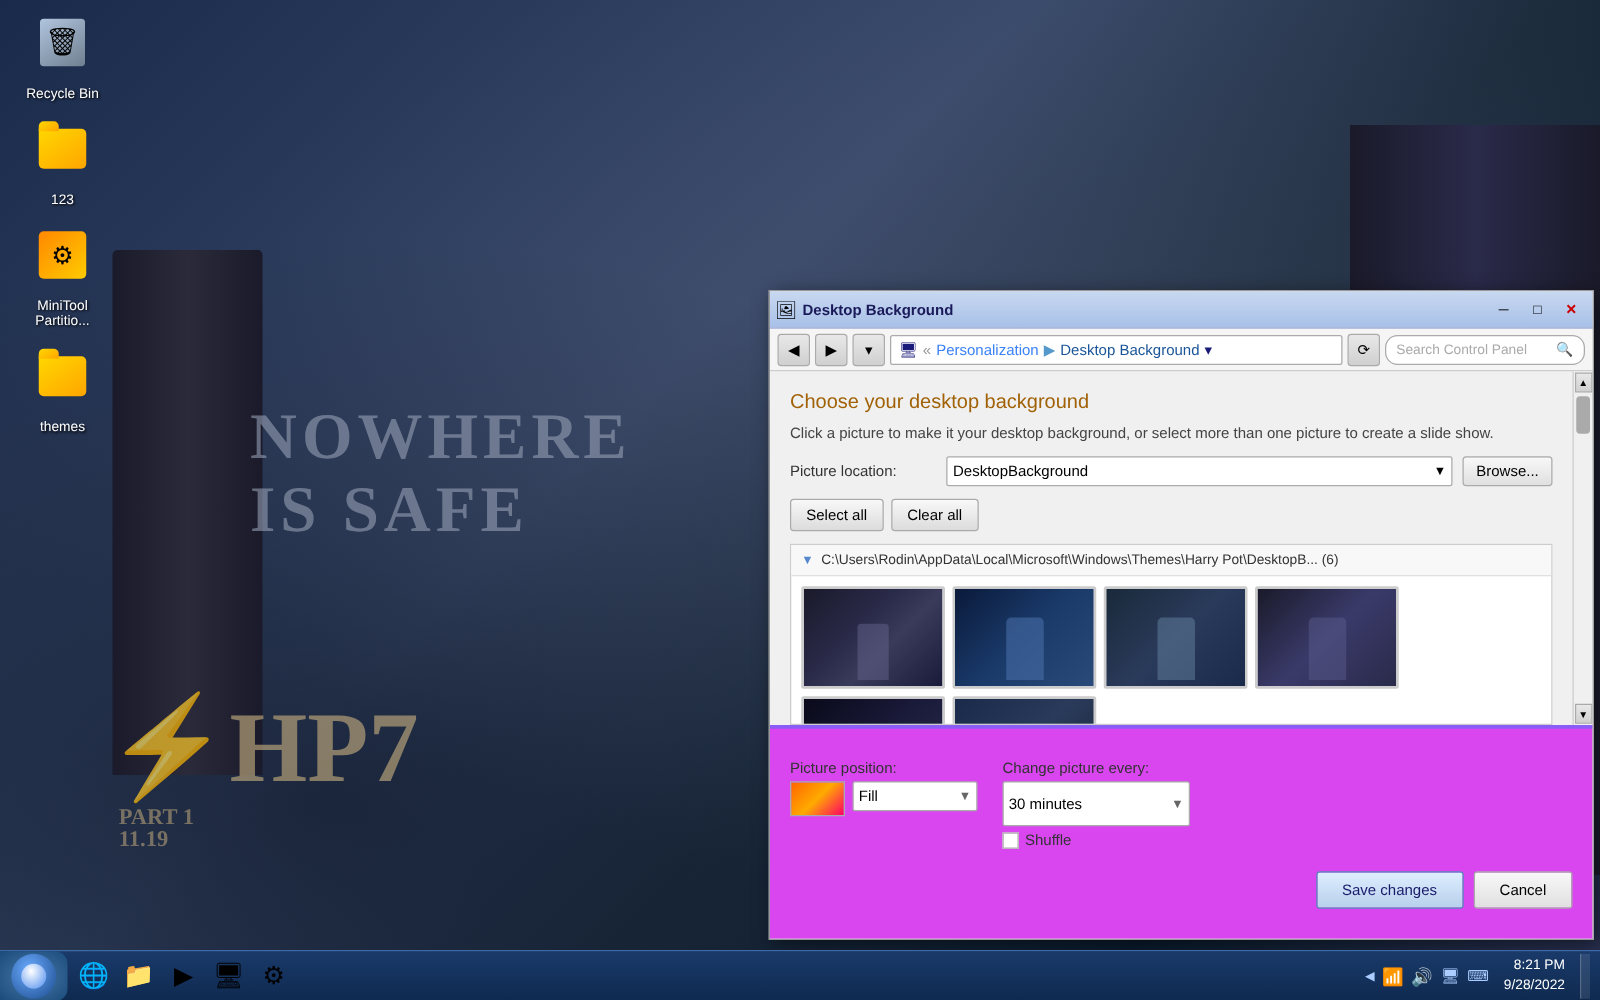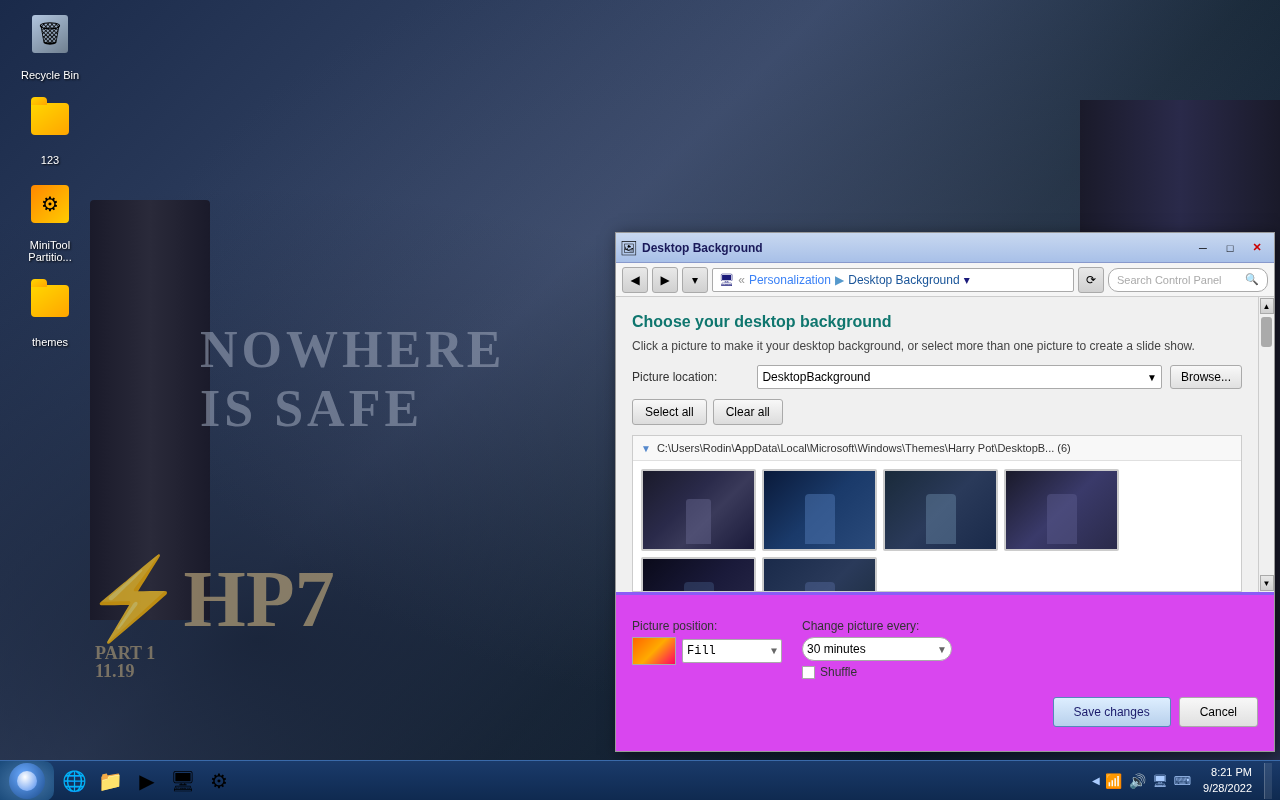--- a/index.html
+++ b/index.html
@@ -350,22 +350,22 @@
     .scrollbar-thumb {
       background: #aaa;
       height: 30px;
       border-radius: 3px;
       margin: 2px;
     }
 
     
     .section-title {
       font-size: 16px;
-      color: #0f766e;
-      font-weight: bold;
+      color: #a16207;
+      font-weight: normal;
       margin-bottom: 8px;
     }
     .section-subtitle {
       font-size: 12px;
       color: #444;
       margin-bottom: 12px;
     }
 
     
     .pic-location-row {
@@ -500,23 +500,21 @@
       display: flex;
       flex-direction: column;
       gap: 4px;
     }
     .control-label {
       font-size: 12px;
       color: #333;
     }
     .control-with-preview {
       display: flex;
-      align-items: center;
       gap: 6px;
-      font-family: Liberation Mono, monospace;
     }
     .preview-thumb {
       width: 44px;
       height: 28px;
       background: linear-gradient(135deg, #ff6600, #ffaa00, #ff0066);
       border: 1px solid #aaa;
     }
     .dropdown-select {
       height: 24px;
       border: 1px solid #aaa;
@@ -525,24 +523,24 @@
       font-size: 12px;
       padding: 0 4px;
       display: flex;
       align-items: center;
       justify-content: space-between;
       cursor: pointer;
       min-width: 100px;
     }
     .dropdown-arrow { font-size: 10px; color: #666; margin-left: 6px; }
     .change-every-dropdown {
-      height: 24px;
+      height: 36px;
       border: 1px solid #aaa;
       background: white;
-      border-radius: 12px;
+      border-radius: 2px;
       font-size: 12px;
       padding: 0 4px;
       display: flex;
       align-items: center;
       justify-content: space-between;
       cursor: pointer;
       min-width: 150px;
     }
     .shuffle-row {
       display: flex;

